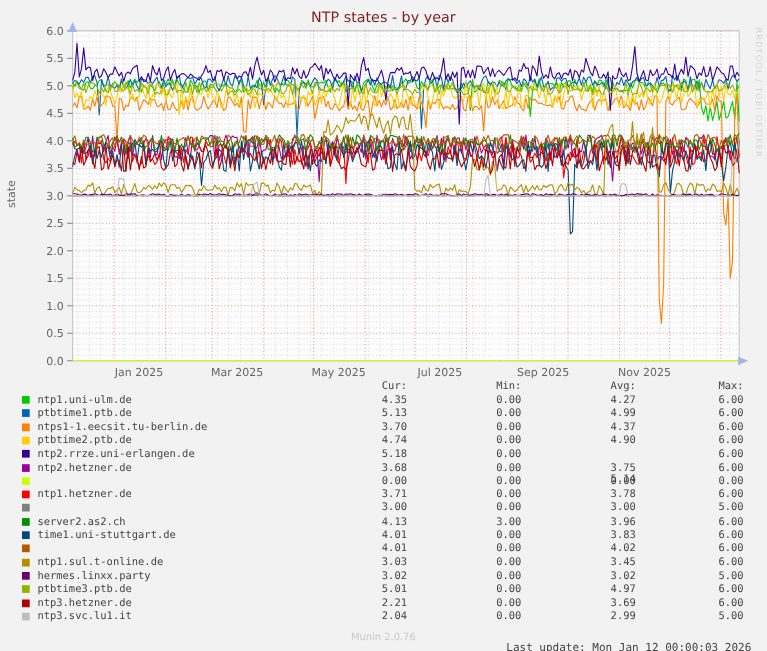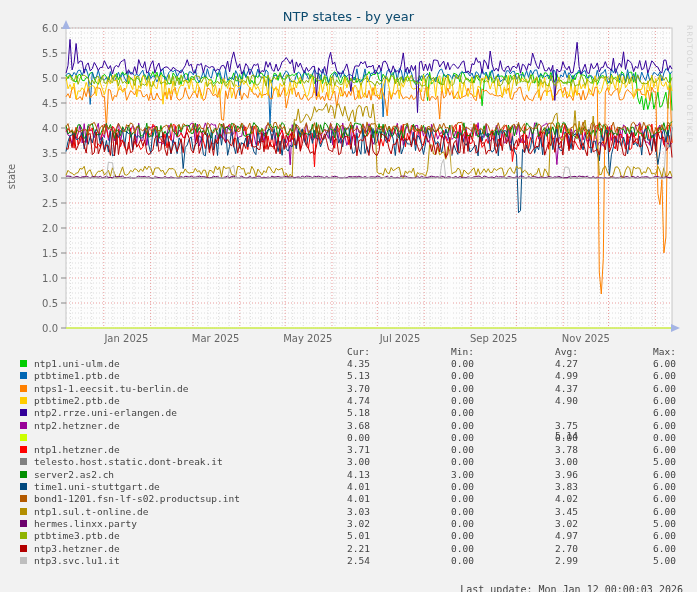--- a/index.html
+++ b/index.html
@@ -5,21 +5,21 @@
   html,body{margin:0;padding:0;}
   body{
     width:697px;height:592px;
     background:#f2f2f2;
     font-family:"DejaVu Sans",sans-serif;
     position:relative;overflow:hidden;
   }
   #page{position:relative;width:697px;height:592px;}
   .chart-title{
     position:absolute;top:9px;left:0;width:697px;
-    text-align:center;font-size:13px;color:#0c4a6e;
+    text-align:center;font-size:13px;color:#7f1d1d;
   }
   .y-axis-title{
     position:absolute;left:-23px;top:170px;width:70px;height:13px;
     text-align:center;font-size:10px;color:#666;
     transform:rotate(-90deg);
   }
   .watermark{
     position:absolute;top:25px;right:3px;
     writing-mode:vertical-rl;
     font-size:7.5px;color:#d5d5d5;letter-spacing:1px;
@@ -309,21 +309,20 @@
         <div class="lrow" style="top: 99.1px;">
           <span class="sw" style="background: rgb(255, 0, 0);"></span>
           <span class="lname">ntp1.hetzner.de</span>
           <span class="colv" style="left: 300px;">3.71</span>
           <span class="colv" style="left: 404px;">0.00</span>
           <span class="colv" style="left: 508px;">3.78</span>
           <span class="colv" style="left: 606px;">6.00</span>
         </div>
         <div class="lrow" style="top: 111.4px;">
           <span class="sw" style="background: rgb(128, 128, 128);"></span>
-          <span class="lname">telesto.host.static.dont-break.it</span>
           <span class="colv" style="left: 300px;">3.00</span>
           <span class="colv" style="left: 404px;">0.00</span>
           <span class="colv" style="left: 508px;">3.00</span>
           <span class="colv" style="left: 606px;">5.00</span>
         </div>
         <div class="lrow" style="top: 123.7px;">
           <span class="sw" style="background: rgb(0, 143, 0);"></span>
           <span class="lname">server2.as2.ch</span>
           <span class="colv" style="left: 300px;">4.13</span>
           <span class="colv" style="left: 404px;">3.00</span>
@@ -333,21 +332,20 @@
         <div class="lrow" style="top: 136px;">
           <span class="sw" style="background: rgb(0, 72, 125);"></span>
           <span class="lname">time1.uni-stuttgart.de</span>
           <span class="colv" style="left: 300px;">4.01</span>
           <span class="colv" style="left: 404px;">0.00</span>
           <span class="colv" style="left: 508px;">3.83</span>
           <span class="colv" style="left: 606px;">6.00</span>
         </div>
         <div class="lrow" style="top: 148.3px;">
           <span class="sw" style="background: rgb(179, 90, 0);"></span>
-          <span class="lname">bond1-1201.fsn-lf-s02.productsup.int</span>
           <span class="colv" style="left: 300px;">4.01</span>
           <span class="colv" style="left: 404px;">0.00</span>
           <span class="colv" style="left: 508px;">4.02</span>
           <span class="colv" style="left: 606px;">6.00</span>
         </div>
         <div class="lrow" style="top: 160.6px;">
           <span class="sw" style="background: rgb(179, 143, 0);"></span>
           <span class="lname">ntp1.sul.t-online.de</span>
           <span class="colv" style="left: 300px;">3.03</span>
           <span class="colv" style="left: 404px;">0.00</span>
@@ -368,28 +366,29 @@
           <span class="colv" style="left: 300px;">5.01</span>
           <span class="colv" style="left: 404px;">0.00</span>
           <span class="colv" style="left: 508px;">4.97</span>
           <span class="colv" style="left: 606px;">6.00</span>
         </div>
         <div class="lrow" style="top: 197.5px;">
           <span class="sw" style="background: rgb(179, 0, 0);"></span>
           <span class="lname">ntp3.hetzner.de</span>
           <span class="colv" style="left: 300px;">2.21</span>
           <span class="colv" style="left: 404px;">0.00</span>
-          <span class="colv" style="left: 508px;">2.70</span>
+          <span class="colv" style="left: 508px;">3.69</span>
           <span class="colv" style="left: 606px;">6.00</span>
         </div>
         <div class="lrow" style="top: 209.8px;">
           <span class="sw" style="background: rgb(190, 190, 190);"></span>
           <span class="lname">ntp3.svc.lu1.it</span>
-          <span class="colv" style="left: 300px;">2.54</span>
+          <span class="colv" style="left: 300px;">2.04</span>
           <span class="colv" style="left: 404px;">0.00</span>
           <span class="colv" style="left: 508px;">2.99</span>
           <span class="colv" style="left: 606px;">5.00</span>
         </div>
       </div>
   </div>
 
   <div class="last-update">Last update: Mon Jan 12 00:00:03 2026</div>
+  <div class="version">Munin 2.0.76</div>
 </div>
 
 </body></html>

